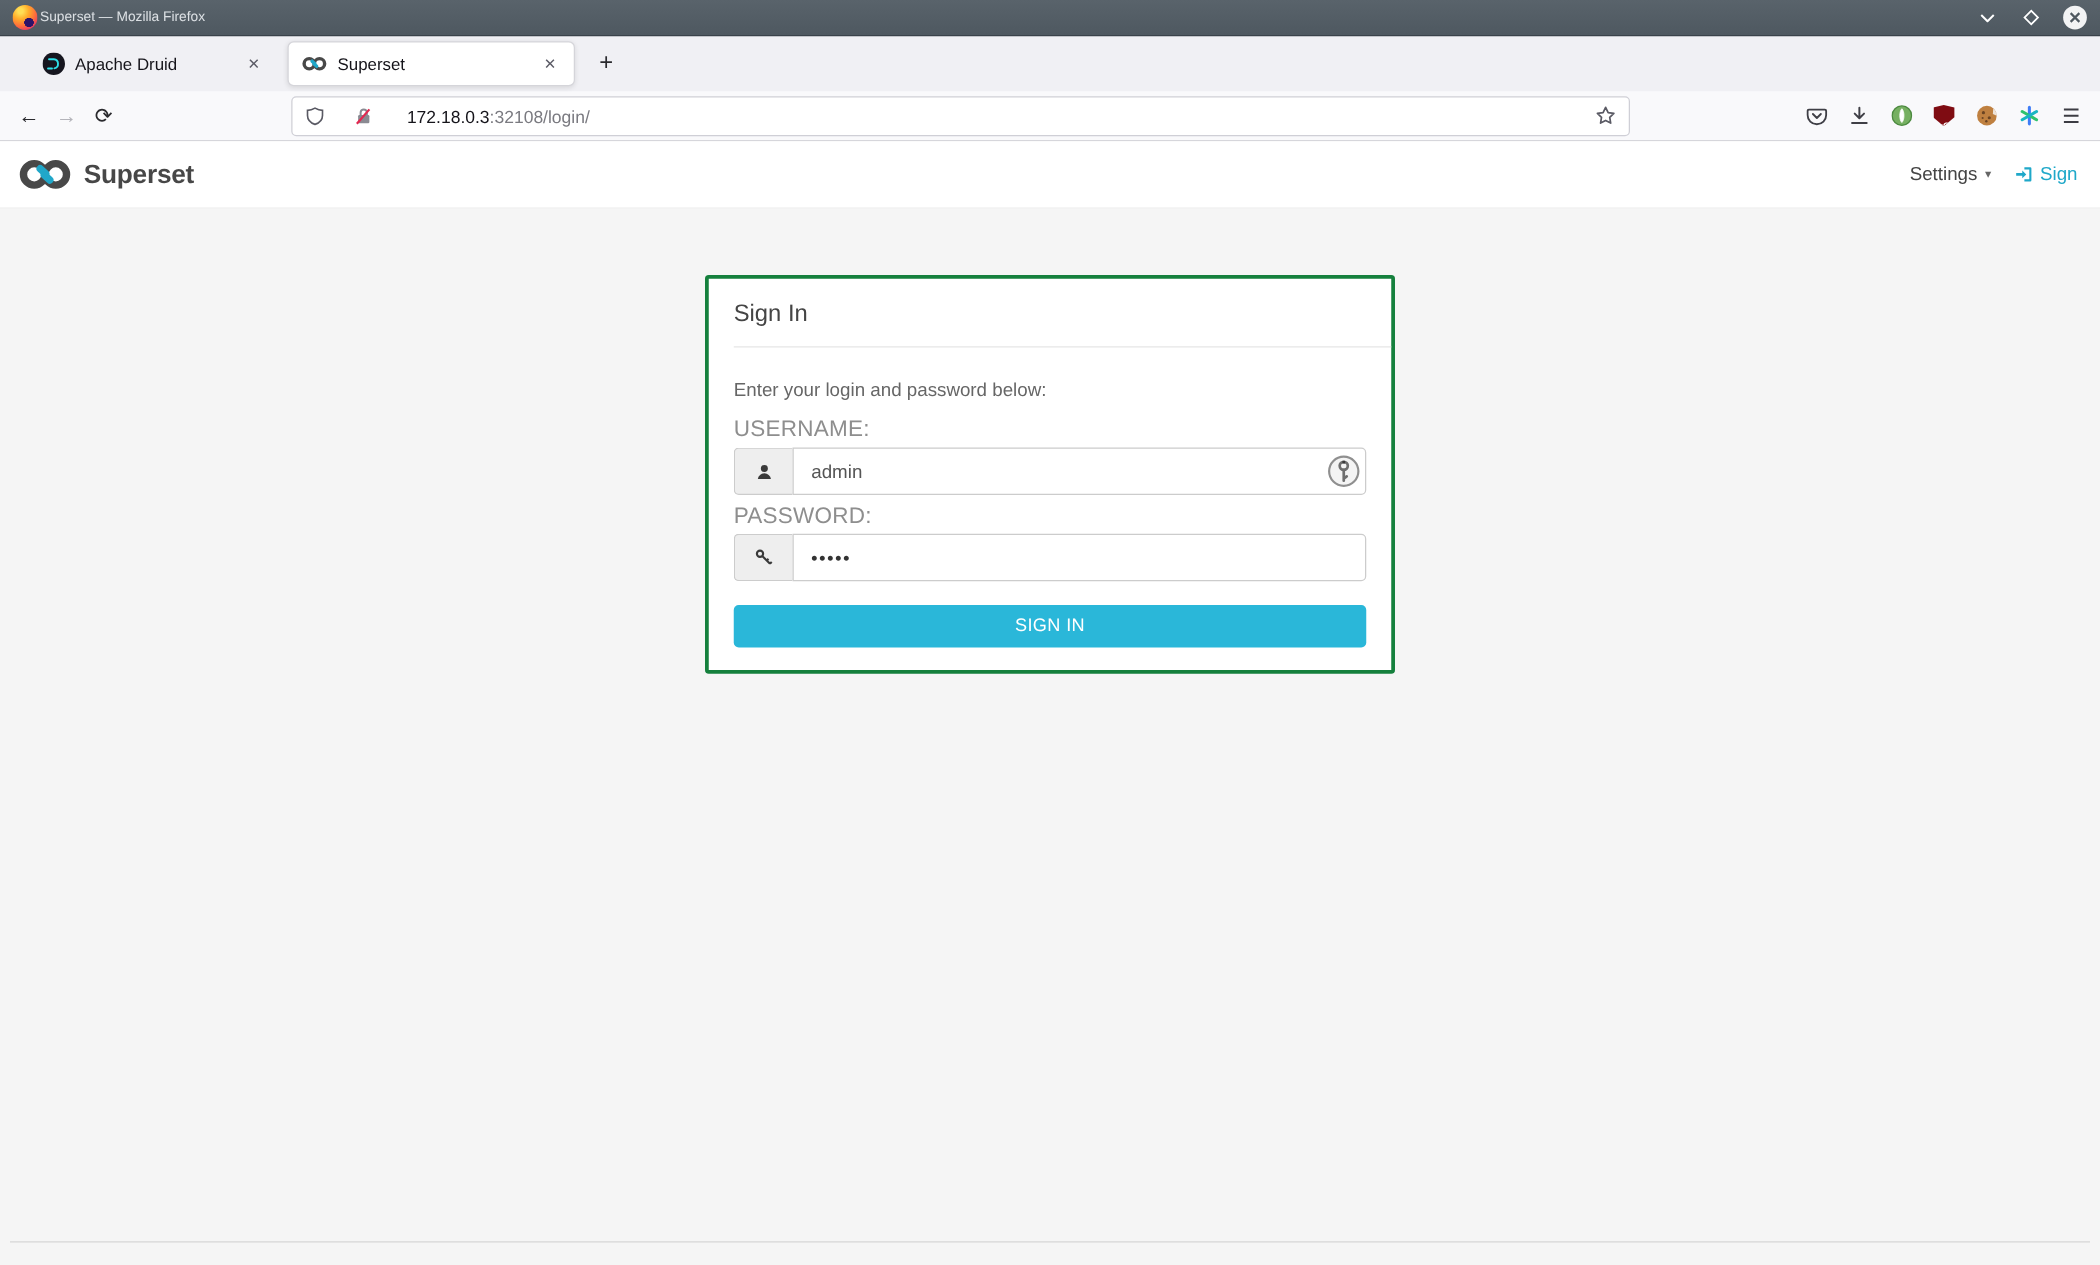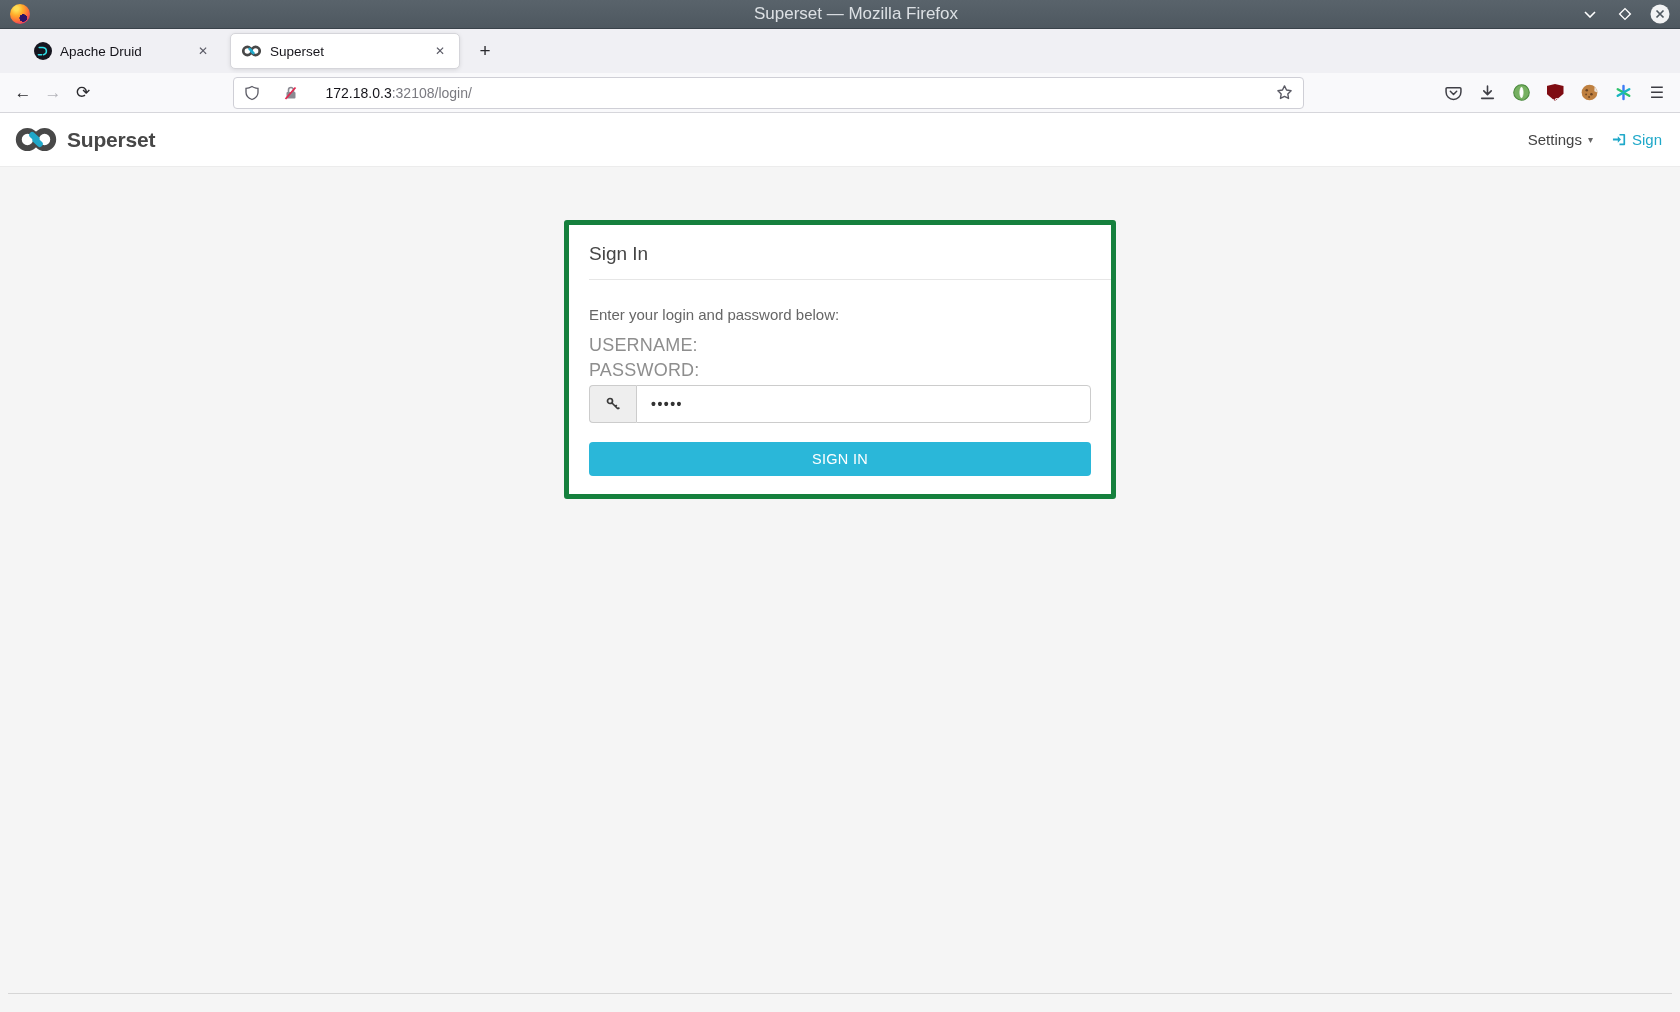--- a/index.html
+++ b/index.html
@@ -21,22 +21,22 @@
     border-bottom:1px solid #39424a;
     display:flex; align-items:center; padding:0 10px;
   }
   .ff-logo{
     width:20px; height:20px; border-radius:50%;
     background:
       radial-gradient(circle at 66% 70%, #2d1368 0 19%, rgba(0,0,0,0) 20%),
       radial-gradient(circle at 32% 24%, #ffde55 0 10%, #ffae2b 32%, #ff7139 58%, #e3306e 84%, #b5007f 100%);
   }
   .win-title{
-    position:absolute; left:0; right:0; text-align:center;
-    color:#dce0e4; font-size:17px; pointer-events:none;margin-left:32px;
+    position:absolute; left:0; right:0; text-align:left;
+    color:#dce0e4; font-size:11px; pointer-events:none;margin-left:32px;
   }
   .win-controls{ margin-left:auto; display:flex; align-items:center; gap:15px; }
   .win-btn{ display:flex; align-items:center; justify-content:center; width:20px; height:20px; cursor:default; }
 
   
   .tabbar{
     height:44px; background:#f0f0f4;
     display:flex; align-items:center; padding-left:24px;
   }
   .tab{ display:flex; align-items:center; font-size:13.5px; color:#15141a; }
@@ -96,21 +96,21 @@
   .brand-text{ font-size:21px; font-weight:bold; color:#474747; letter-spacing:-0.2px; }
   .ssnav-right{ margin-left:auto; display:flex; align-items:center; gap:19px; padding-right:4px; }
   .settings-menu{ display:flex; align-items:center; gap:6px; font-size:15px; color:#444; cursor:pointer; }
   .settings-caret{ font-size:10px; color:#666; }
   .login-link{ display:flex; align-items:center; gap:5px; font-size:15px; color:var(--link); cursor:pointer; }
 
   
   .content{ height:845px; background:var(--content_bg); display:flex; flex-direction:column; }
   .card{
     width:552px; margin:53px auto 0; background:#fff;
-    border:5px solid #15803d; border-radius:3px;
+    border:3px solid #15803d; border-radius:3px;
     padding:18px 20px 18px;
   }
   .card h2{ font-size:19px; font-weight:400; color:#454545; margin:0 0 14px; }
   .card .divider{ border-bottom:1px solid #e6e6e6; margin:0 -20px 0 0; }
   .instruction{ margin:26px 0 12px; font-size:15px; color:#666; }
   .field-label{ display:block; font-size:18px; color:#8e8e8e; margin:0 0 4px; letter-spacing:.2px; }
   .input-group{ position:relative; display:flex; height:38px; }
   .input-group.username{ margin-bottom:6px; }
   .input-group.password{ margin-bottom:19px; }
   .addon{
@@ -272,20 +272,35 @@
   </div>
 </div>
 
 <div class="content">
   <div class="card">
     <h2>Sign In</h2>
     <div class="divider"></div>
     <p class="instruction">Enter your login and password below:</p>
 
     <label class="field-label">USERNAME:</label>
+    <div class="input-group username">
+      <div class="addon">
+        <svg width="15" height="15" viewBox="0 0 14 14">
+            <circle cx="7" cy="4.4" r="2.6" fill="#3a3a3a"></circle>
+            <path d="M2.1 12.3a4.95 4.95 0 0 1 9.8 0z" fill="#3a3a3a"></path>
+          </svg>
+      </div>
+      <input type="text" value="admin" style="">
+      <svg class="keepass" viewBox="0 0 24 24">
+          <circle cx="12" cy="12" r="10.8" fill="#f4f4f4" stroke="#8f8f8f" stroke-width="1.6"></circle>
+          <circle cx="12" cy="8" r="3" fill="none" stroke="#6f6f6f" stroke-width="2"></circle>
+          <rect x="11" y="4.3" width="2" height="2" fill="#3a3a3a"></rect>
+          <path d="M12 11v8M12 17.4l2.2-1.6" fill="none" stroke="#6f6f6f" stroke-width="2" stroke-linecap="round"></path>
+        </svg>
+    </div>
 
     <label class="field-label">PASSWORD:</label>
     <div class="input-group password">
       <div class="addon">
         <svg width="16" height="16" viewBox="0 0 16 16">
             <g fill="none" stroke="#3a3a3a" stroke-width="1.7">
               <circle cx="5" cy="5" r="2.5"></circle>
               <path d="M7 7l6 6M12.9 12.9l1.5-1.3M10.4 10.4l1.4-1.3"></path>
             </g>
           </svg>

